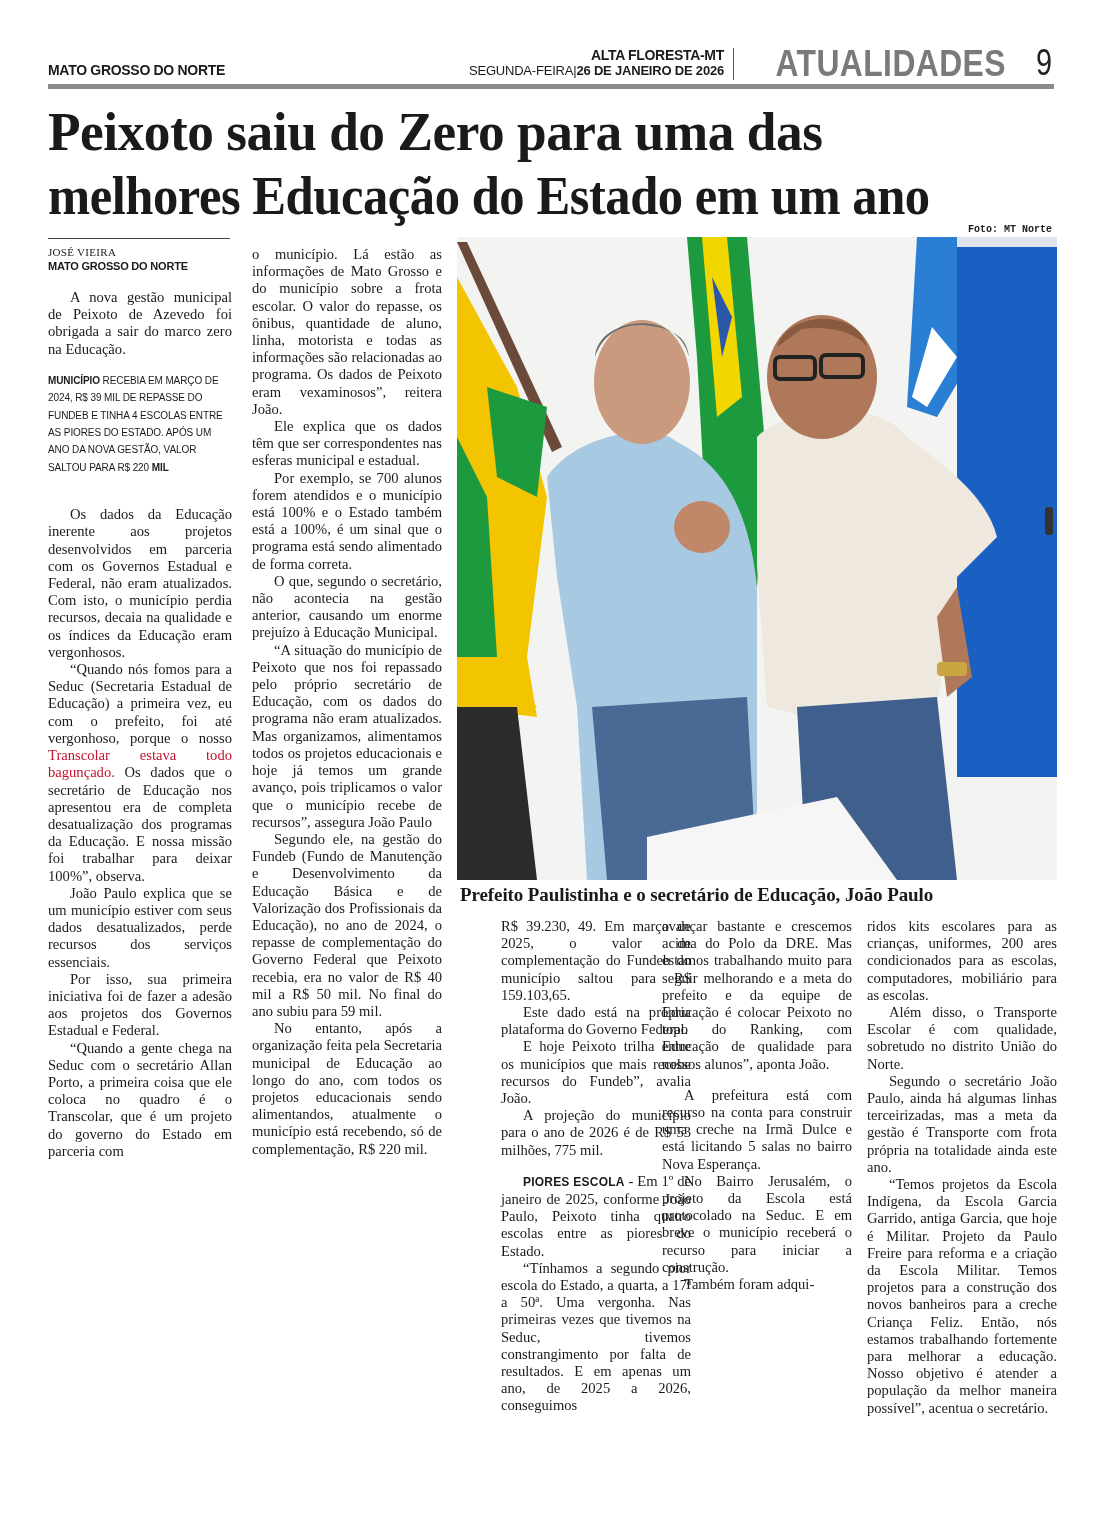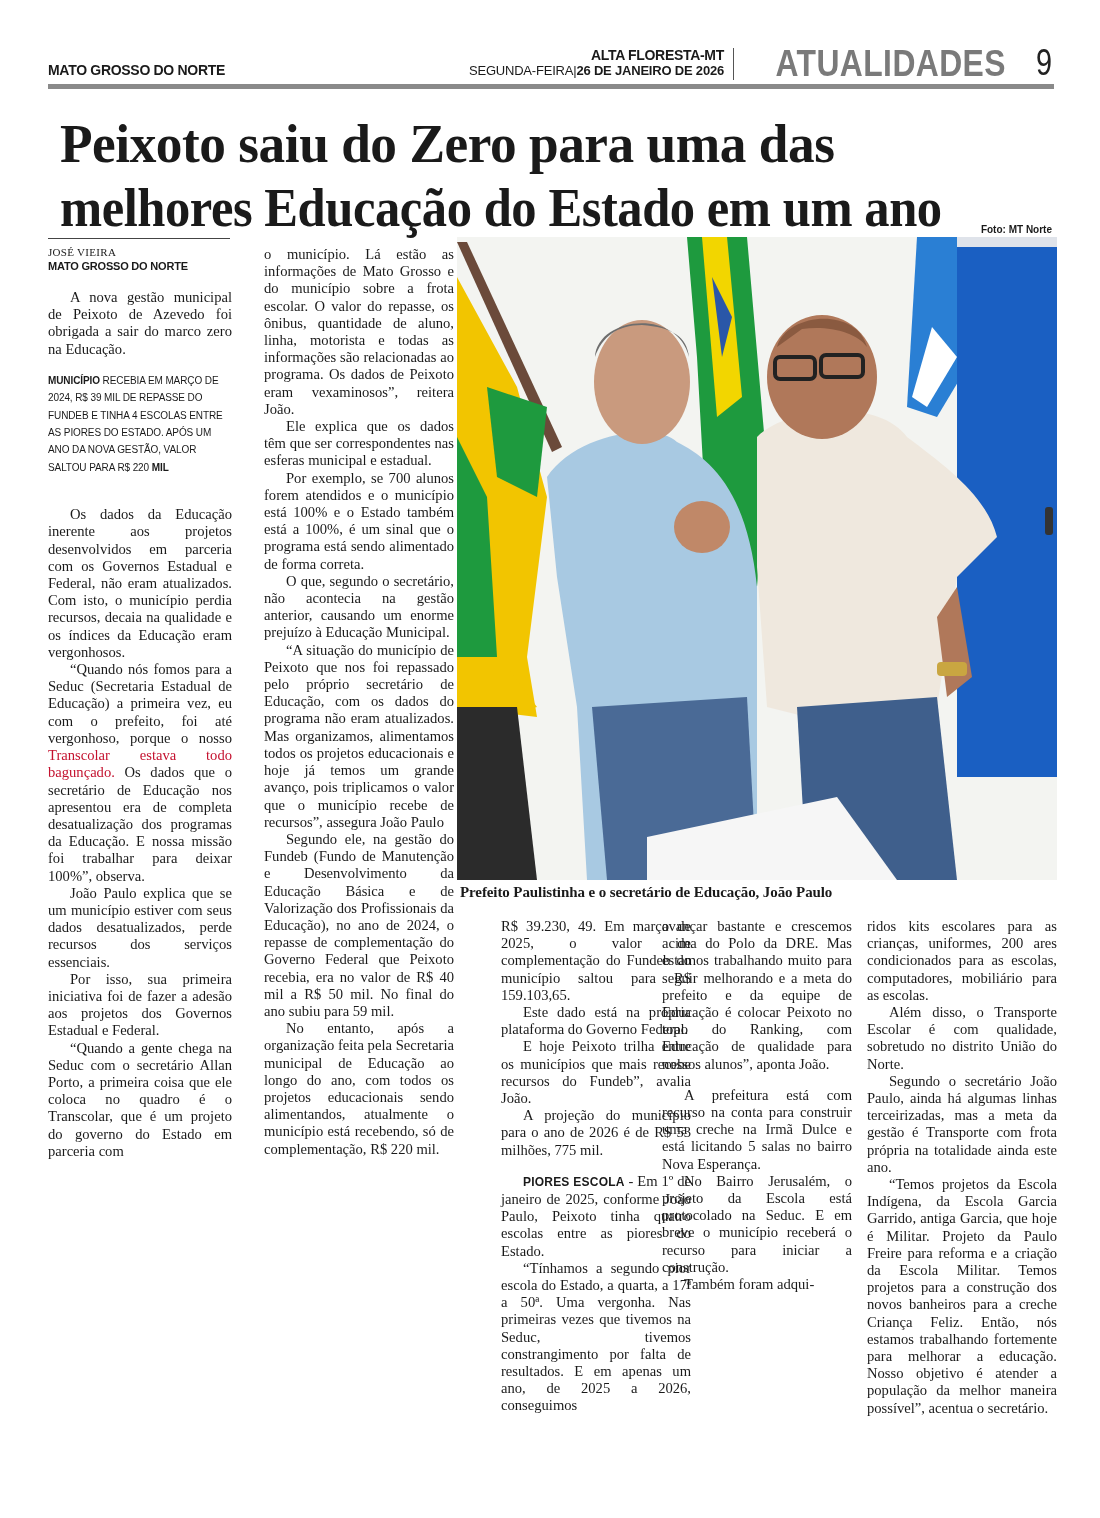--- a/index.html
+++ b/index.html
@@ -28,58 +28,58 @@
   .red { color:#c4122f; }
   .byline-rule { width:182px; height:1px; background:#444; margin-bottom:6px; }
   .byline-name { font-size:11px; letter-spacing:0.3px; line-height:14px; text-indent:0 !important; }
   .byline-org { font-family:"Liberation Sans",sans-serif; font-weight:700; font-size:11px; letter-spacing:-0.2px; line-height:14px; margin-bottom:16px !important; text-indent:0 !important; }
   .pullquote { font-family:"Liberation Sans",sans-serif; font-size:10px; line-height:17.4px; text-align:left; margin:14px 0 30px 0 !important; text-indent:0 !important; letter-spacing:-0.1px; }
   .pullquote b { font-weight:900; }
   .subhead { font-family:"Liberation Sans",sans-serif; font-weight:700; font-size:12px; letter-spacing:0.2px; }
   .gap { height:14px; }
 
   
-  .photo-credit { position:absolute; right:48px; top:224px; font-family:Liberation Sans, sans-serif; font-weight:700; font-size:10px; }
+  .photo-credit { position:absolute; right:48px; top:224px; font-family:Liberation Mono, monospace; font-weight:700; font-size:10px; }
   .photo { position:absolute; left:457px; top:237px; width:600px; height:643px; overflow:hidden; background:#eef0ee; }
-  .caption { position:absolute; left:460px; top:884px; font-family:"Liberation Serif",serif; font-weight:700; font-size:15px; letter-spacing:-0.1px; }
+  .caption { position:absolute; left:460px; top:884px; font-family:"Liberation Serif",serif; font-weight:700; font-size:19px; letter-spacing:-0.1px; }
 </style>
 </head>
 <body>
 
 <div class="masthead">
   <div class="mh-left">MATO GROSSO DO NORTE</div>
   <div class="mh-center">
     <div class="mh-city">ALTA FLORESTA-MT</div>
     <div class="mh-date"><span>SEGUNDA-FEIRA</span>|<b>26 DE JANEIRO DE 2026</b></div>
   </div>
   <div class="mh-divider"></div>
   <div class="mh-section">ATUALIDADES</div>
   <div class="mh-page">9</div>
 </div>
 <div class="rule-top"></div>
 
-<h1 class="headline" style="margin:12px">
+<h1 class="headline" style="margin:0">
   <span class="line" style="transform:scaleX(0.97)">Peixoto saiu do Zero para uma das</span>
   <span class="line" style="transform:scaleX(0.92)">melhores Educação do Estado em um ano</span>
 </h1>
 
 <div class="col" style="left:48px; top:238px; width:184px;">
   <div class="byline-rule"></div>
   <p class="byline-name">JOSÉ VIEIRA</p>
   <p class="byline-org">MATO GROSSO DO NORTE</p>
   <p>A nova gestão municipal de Peixoto de Azevedo foi obrigada a sair do marco zero na Educação.</p>
   <p class="pullquote"><b>MUNICÍPIO</b><span> RECEBIA EM MARÇO DE 2024, R$ 39 MIL DE REPASSE DO FUNDEB E TINHA 4 ESCOLAS ENTRE AS PIORES DO ESTADO. APÓS UM ANO DA NOVA GESTÃO, VALOR SALTOU PARA R$ 220 </span><b>MIL</b></p>
   <p>Os dados da Educação inerente aos projetos desenvolvidos em parceria com os Governos Estadual e Federal, não eram atualizados. Com isto, o município perdia recursos, decaia na qualidade e os índices da Educação eram vergonhosos.</p>
   <p><span>“Quando nós fomos para a Seduc (Secretaria Estadual de Educação) a primeira vez, eu com o prefeito, foi até vergonhoso, porque o nosso </span><span class="red">Transcolar estava todo bagunçado.</span><span> Os dados que o secretário de Educação nos apresentou era de completa desatualização dos programas da Educação. E nossa missão foi trabalhar para deixar 100%”, observa.</span></p>
   <p>João Paulo explica que se um município estiver com seus dados desatualizados, perde recursos dos serviços essenciais.</p>
   <p>Por isso, sua primeira iniciativa foi de fazer a adesão aos projetos dos Governos Estadual e Federal.</p>
   <p>“Quando a gente chega na Seduc com o secretário Allan Porto, a primeira coisa que ele coloca no quadro é o Transcolar, que é um projeto do governo do Estado em parceria com</p>
 </div>
 
-<div class="col" style="left:264px; top:246px; width:190px;">
+<div class="col" style="left:252px; top:246px; width:190px;">
   <p class="noindent">o município. Lá estão as informações de Mato Grosso e do município sobre a frota escolar. O valor do repasse, os ônibus, quantidade de aluno, linha, motorista e todas as informações são relacionadas ao programa. Os dados de Peixoto eram vexaminosos”, reitera João.</p>
   <p>Ele explica que os dados têm que ser correspondentes nas esferas municipal e estadual.</p>
   <p>Por exemplo, se 700 alunos forem atendidos e o município está 100% e o Estado também está a 100%, é um sinal que o programa está sendo alimentado de forma correta.</p>
   <p>O que, segundo o secretário, não acontecia na gestão anterior, causando um enorme prejuízo à Educação Municipal.</p>
   <p>“A situação do município de Peixoto que nos foi repassado pelo próprio secretário de Educação, com os dados do programa não eram atualizados. Mas organizamos, alimentamos todos os projetos educacionais e hoje já temos um grande avanço, pois triplicamos o valor que o município recebe de recursos”, assegura João Paulo</p>
   <p>Segundo ele, na gestão do Fundeb (Fundo de Manutenção e Desenvolvimento da Educação Básica e de Valorização dos Profissionais da Educação), no ano de 2024, o repasse de complementação do Governo Federal que Peixoto recebia, era no valor de R$ 40 mil a R$ 50 mil. No final do ano subiu para 59 mil.</p>
   <p>No entanto, após a organização feita pela Secretaria municipal de Educação ao longo do ano, com todos os projetos educacionais sendo alimentandos, atualmente o município está recebendo, só de complementação, R$ 220 mil.</p>
 </div>
 
 <div class="photo-credit">Foto: MT Norte</div>

